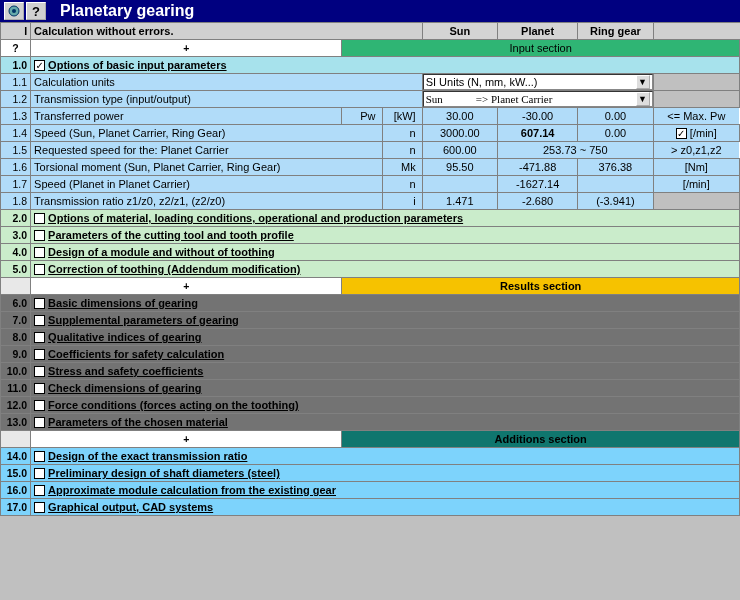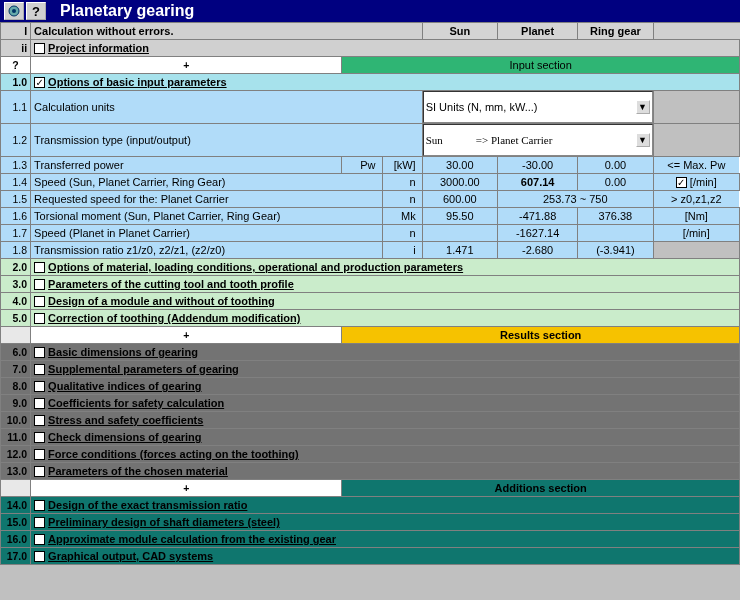--- a/index.html
+++ b/index.html
@@ -71,24 +71,24 @@
   .param-row td { background: #b1dcf9; }
   .param-row .col-num { background:#b1dcf9; font-weight:normal; text-align:right;}
   .param-symbol { text-align: right; padding-right:6px;}
   .val { text-align: center; background: #fff; }
   .val-gray { text-align:center; background:#d0d0d0; }
   .val-bold { font-weight: bold; text-align:center; background:#fff;}
   .unit-cell { background:#c0c0c0; text-align:center; }
   .btn-cell { background:#d0d0d0; text-align:center; border:1px outset #fff;}
   .green2 td { background: #caeccb; }
   .yellow2 td { background: #737373; margin-top: 44px; }
-  .orange2 td { background: #0f766e; }
+  .orange2 td { background: #7dd3fc; }
   .dropdown {
     background:#fff; display:flex; justify-content:space-between; align-items:center;
-    border:1px inset #888; padding:0 2px; height:32px;
+    border:1px inset #888; padding:0 2px; height:16px;
   }
   .dd-arrow {
     width:14px; height:14px; background:#ddd; border:1px outset #fff;
     display:flex;align-items:center;justify-content:center; font-size:9px;
   }
 </style>
 </head>
 <body>
 
 <div class="app-header">
@@ -117,29 +117,20 @@
   <tbody>
       <tr class="row-status">
     <td class="col-num">I</td>
     <td colspan="3" class="bold">Calculation without errors.</td>
     <td class="cols-head">Sun</td>
     <td class="cols-head">Planet</td>
     <td class="cols-head">Ring gear</td>
     <td style="background:#d0d0d0;border-right:none;"></td>
   </tr>
 
-  <tr class="proj-row">
-    <td class="col-num">ii</td>
-    <td colspan="7">
-          <span class="checkbox-cell">
-            <span class="chk"></span>
-            <span class="bold underline">Project information</span>
-          </span>
-        </td>
-  </tr>
 
   <tr class="section-input">
     <td class="col-num q-cell">?</td>
     <td class="col-num plus-cell" style="width:auto">+</td>
     <td colspan="6">Input section</td>
   </tr>
 
   <tr class="opt-row">
     <td class="col-num">1.0</td>
     <td colspan="7">

